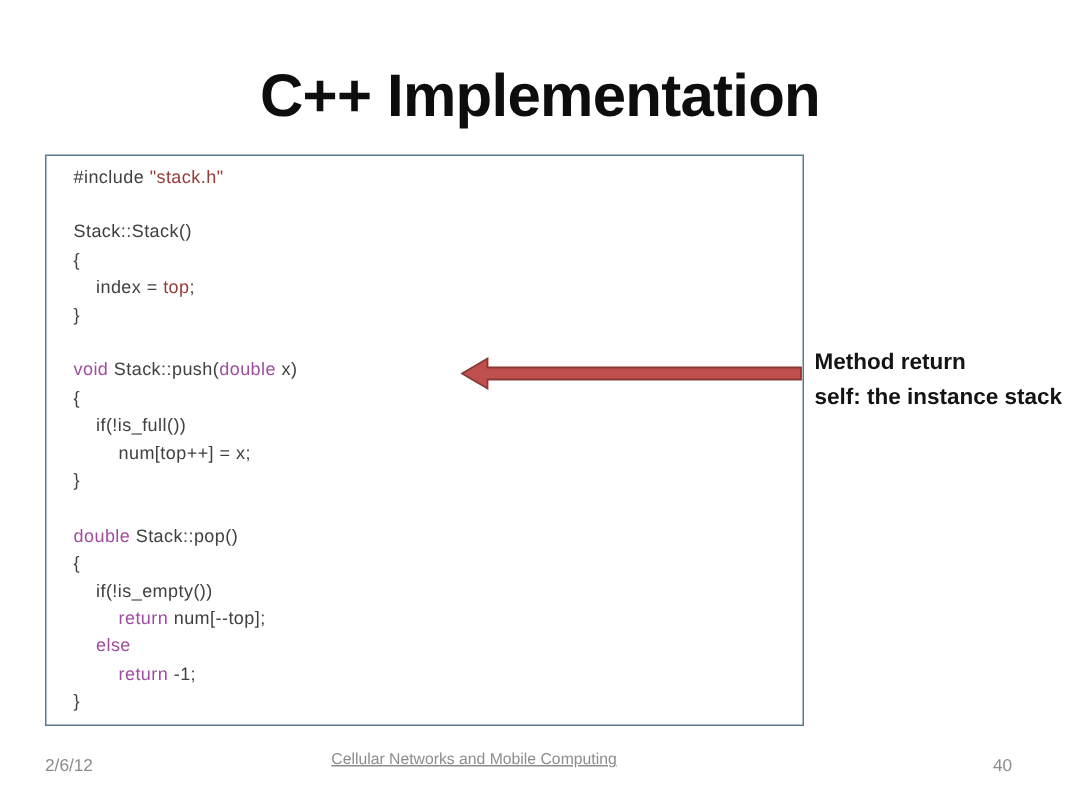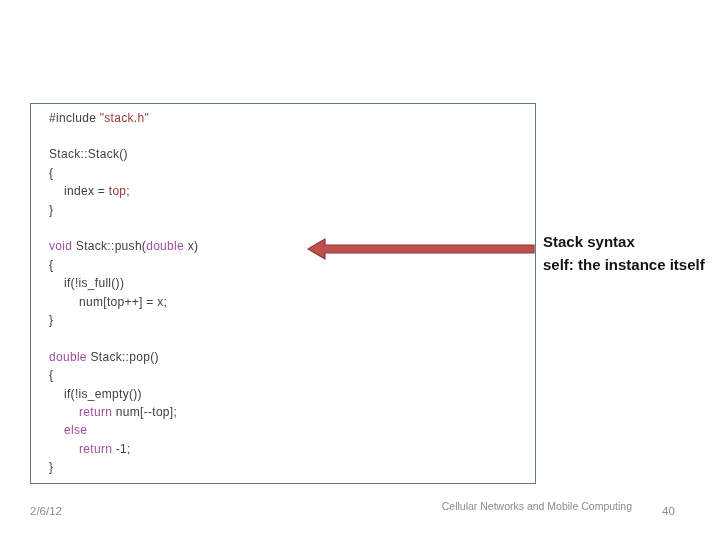--- a/index.html
+++ b/index.html
@@ -67,52 +67,54 @@
     left: 30px;
     top: 505px;
     font-size: 11.5px;
     color: #8c8c8c;
   }
   .footer-course {
     position: absolute;
     left: 0;
     top: 500px;
     width: 632px;
-    text-align: right;
+    text-align: center;
     font-size: 10.5px;
     line-height: 13.5px;
     color: #8c8c8c;
+    text-decoration: underline;
   }
   .footer-page {
     position: absolute;
     left: 662px;
     top: 505px;
     font-size: 11.5px;
     color: #8c8c8c;
   }
 </style>
 </head>
 <body>
 
 <div class="slide">
 
+  <div class="title" style="color: rgb(13, 13, 13);">C++ Implementation</div>
 
   <div class="code-box" style="border-color: rgb(91, 122, 140);">
     <div class="code-lines"><div class="code-line" style="padding-left: 0px;"><span style="color: rgb(64, 64, 64);">#include </span><span style="color: rgb(150, 60, 57);">"stack.h"</span></div><div class="code-line" style="padding-left: 0px;">&nbsp;</div><div class="code-line" style="padding-left: 0px;"><span style="color: rgb(64, 64, 64);">Stack::Stack()</span></div><div class="code-line" style="padding-left: 0px;"><span style="color: rgb(64, 64, 64);">{</span></div><div class="code-line" style="padding-left: 15px;"><span style="color: rgb(64, 64, 64);">index = </span><span style="color: rgb(150, 60, 57);">top</span><span style="color: rgb(64, 64, 64);">;</span></div><div class="code-line" style="padding-left: 0px;"><span style="color: rgb(64, 64, 64);">}</span></div><div class="code-line" style="padding-left: 0px;">&nbsp;</div><div class="code-line" style="padding-left: 0px;"><span style="color: rgb(158, 77, 158);">void</span><span style="color: rgb(64, 64, 64);"> Stack::push(</span><span style="color: rgb(158, 77, 158);">double</span><span style="color: rgb(64, 64, 64);"> x)</span></div><div class="code-line" style="padding-left: 0px;"><span style="color: rgb(64, 64, 64);">{</span></div><div class="code-line" style="padding-left: 15px;"><span style="color: rgb(64, 64, 64);">if(!is_full())</span></div><div class="code-line" style="padding-left: 30px;"><span style="color: rgb(64, 64, 64);">num[top++] = x;</span></div><div class="code-line" style="padding-left: 0px;"><span style="color: rgb(64, 64, 64);">}</span></div><div class="code-line" style="padding-left: 0px;">&nbsp;</div><div class="code-line" style="padding-left: 0px;"><span style="color: rgb(158, 77, 158);">double</span><span style="color: rgb(64, 64, 64);"> Stack::pop()</span></div><div class="code-line" style="padding-left: 0px;"><span style="color: rgb(64, 64, 64);">{</span></div><div class="code-line" style="padding-left: 15px;"><span style="color: rgb(64, 64, 64);">if(!is_empty())</span></div><div class="code-line" style="padding-left: 30px;"><span style="color: rgb(158, 77, 158);">return</span><span style="color: rgb(64, 64, 64);"> num[--top];</span></div><div class="code-line" style="padding-left: 15px;"><span style="color: rgb(158, 77, 158);">else</span></div><div class="code-line" style="padding-left: 30px;"><span style="color: rgb(158, 77, 158);">return</span><span style="color: rgb(64, 64, 64);"> -1;</span></div><div class="code-line" style="padding-left: 0px;"><span style="color: rgb(64, 64, 64);">}</span></div></div>
   </div>
 
   <div class="arrow-wrap">
     <svg width="228" height="24" viewBox="0 0 228 24">
       <polygon points="1,12 18,2 18,8 227,8 227,16 18,16 18,22" stroke-width="1.2" stroke-linejoin="miter" fill="#c0504d" stroke="#8c3836"></polygon>
     </svg>
   </div>
 
   <div class="callout" style="color: rgb(20, 20, 20);">
-    <div>Stack syntax</div>
-    <div>self: the instance itself</div>
+    <div>Method return</div>
+    <div>self: the instance stack</div>
   </div>
 
   <div class="footer-date" style="color: rgb(140, 140, 140);">2/6/12</div>
 
   <div class="footer-course" style="color: rgb(140, 140, 140);">
     <div>Cellular Networks and Mobile Computing</div>
   </div>
 
   <div class="footer-page" style="color: rgb(140, 140, 140);">40</div>
 

